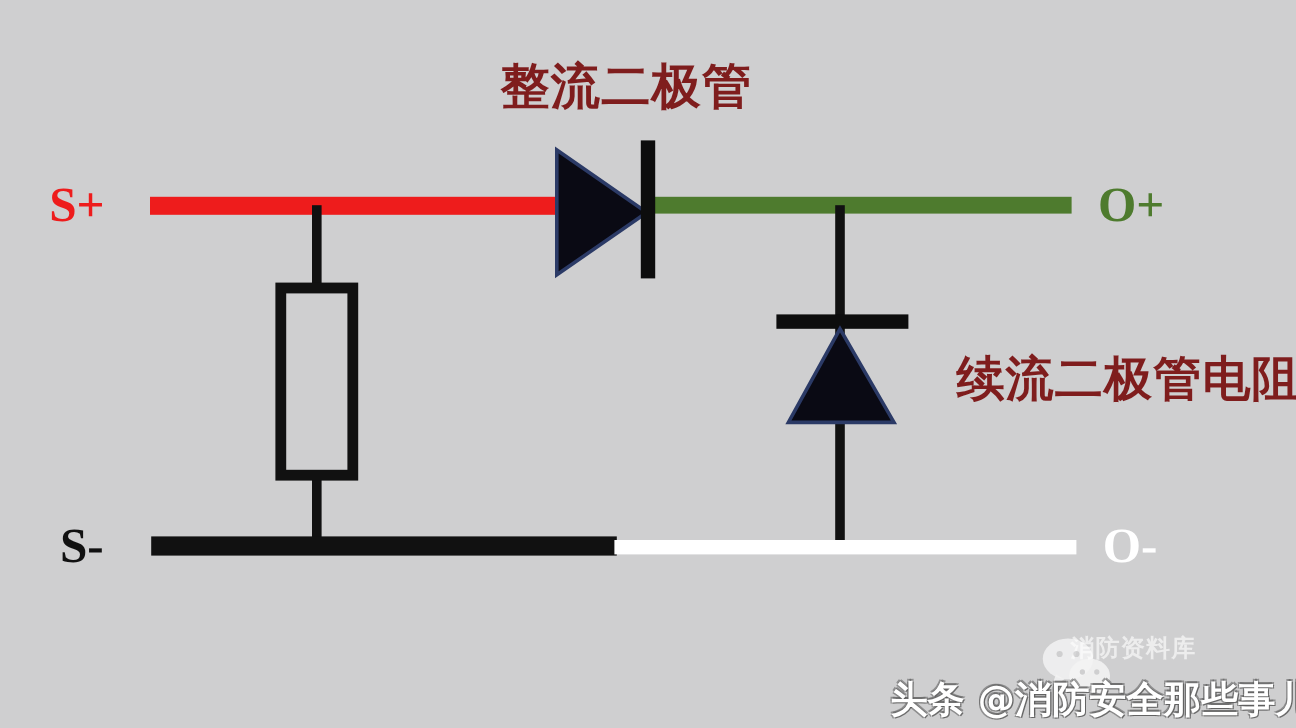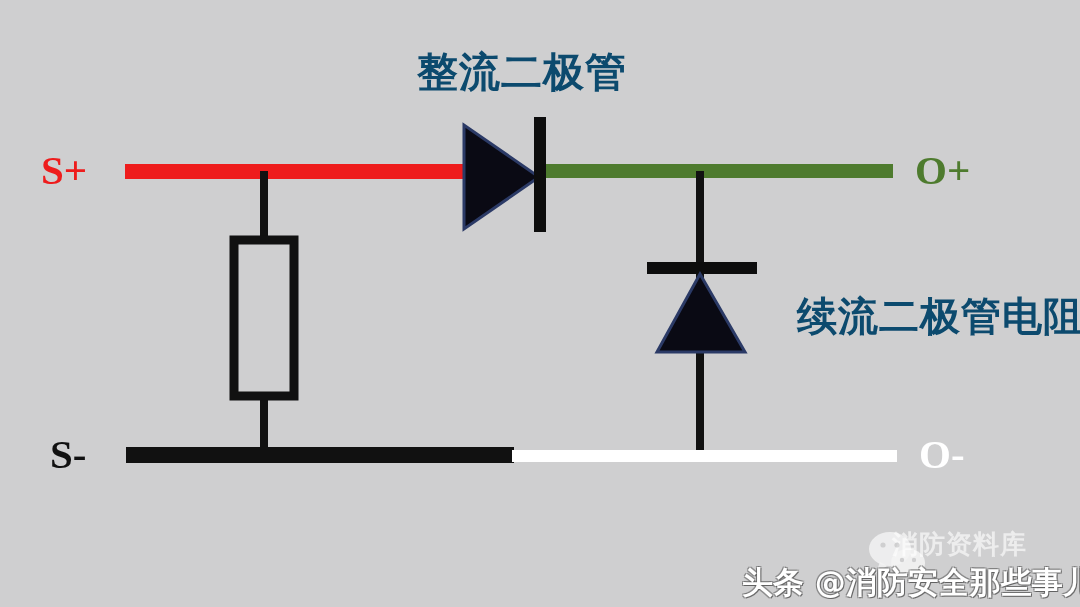--- a/index.html
+++ b/index.html
@@ -25,21 +25,21 @@
   }
   .label {
     position: absolute;
     white-space: nowrap;
     line-height: 1;
     user-select: none;
   }
   .cjk-label {
     font-family: "DejaVu Sans", "Liberation Sans", sans-serif;
     font-weight: 700;
-    color: #0c4a6e;
+    color: #7f1d1d;
     font-size: 40px;
     letter-spacing: 1px;
   }
   .terminal-label {
     font-family: "Liberation Serif", "DejaVu Serif", serif;
     font-weight: 700;
     font-size: 41px;
   }
   #label-title {
     left: 417px;
@@ -82,21 +82,21 @@
     top: 522px;
     width: 338px;
     height: 85px;
     pointer-events: none;
   }
   #watermark-faint {
     position: absolute;
     left: 150px;
     top: 5px;
     font-family: "DejaVu Sans", "Liberation Sans", sans-serif;
-    font-size: 26px;
+    font-size: 20px;
     font-weight: 700;
     color: rgba(255,255,255,0.62);
     white-space: nowrap;
     letter-spacing: 1px;
   }
   #watermark-wechat-icon {
     position: absolute;
     left: 124px;
     top: 8px;
     width: 64px;

